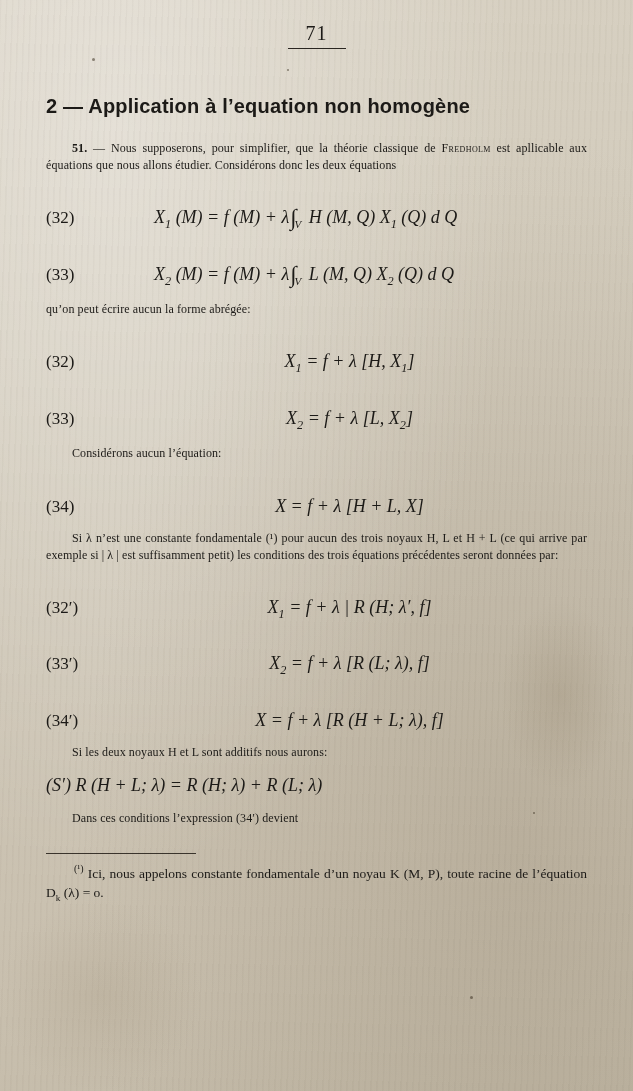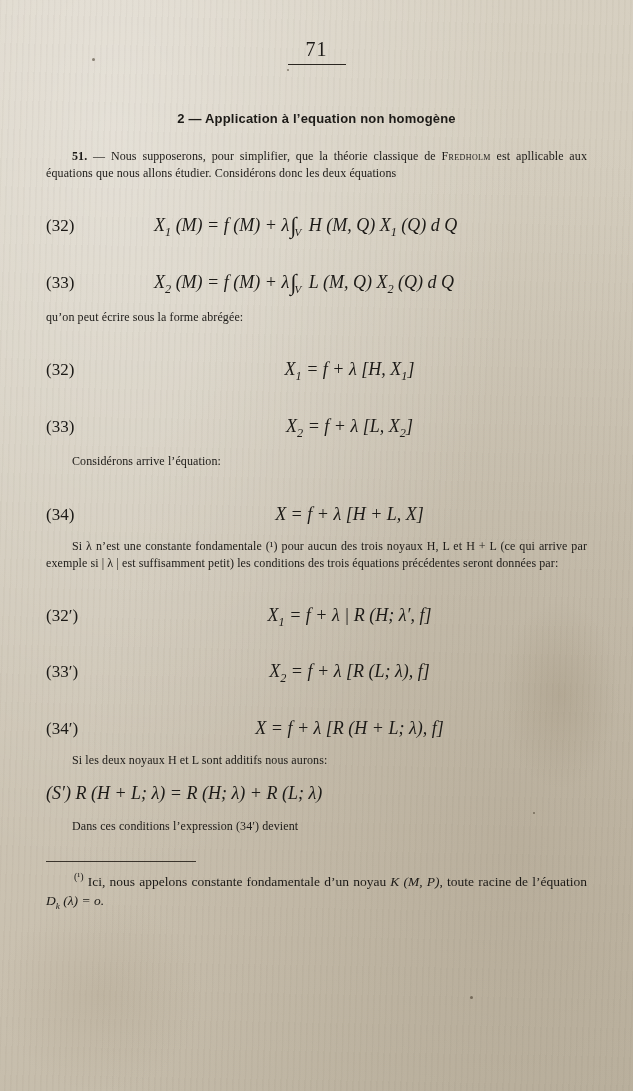--- a/index.html
+++ b/index.html
@@ -52,37 +52,37 @@
   .speck {
     position: absolute;
     background: rgba(60,50,35,0.55);
     border-radius: 50%;
     pointer-events: none;
   }
 
   
   .pagenum-wrap {
     text-align: center;
-    padding-top: 38px;
+    padding-top: 22px;
   }
   .pagenum {
     display: inline-block;
     font-size: 20px;
     letter-spacing: 1px;
     padding-bottom: 3px;
     border-bottom: 1.5px solid #2a2621;
     min-width: 58px;
   }
 
   
   .section-title {
-    text-align: center;
+    text-align: left;
     font-family: "Liberation Sans", sans-serif;
     font-weight: bold;
-    font-size: 13px;
+    font-size: 20px;
     letter-spacing: 0.2px;
     margin-top: 46px;
     margin-bottom: 22px;
   }
 
   
   p.para {
     font-size: 12px;
     line-height: 1.42;
     text-align: justify;
@@ -150,21 +150,21 @@
     font-size: 13.5px;
     line-height: 1.45;
     text-align: justify;
     margin: 0;
   }
   .footnote .fn-mark {
     vertical-align: super;
     font-size: 10px;
     padding-left: 28px;
   }
-  .fn-italic { font-style: italic; }
+  .fn-italic { }
 </style>
 </head>
 <body>
 
 <div class="page">
 
   <div class="grain"></div>
   <div class="smudge-a"></div>
   <div class="smudge-b"></div>
   <div class="speck" style="left:92px;top:58px;width:3px;height:3px;"></div>
@@ -189,33 +189,33 @@
     </span>
   </div>
 
   <div class="eqrow">
     <span class="eqtag">(33)</span>
     <span class="eqbody l">
       X<sub>2</sub> (M) = f (M) + λ<span class="int">∫</span><span class="int-sub">V</span> L (M, Q) X<sub>2</sub> (Q) d Q
     </span>
   </div>
 
-  <p class="para">qu’on peut écrire sous la forme abrégée:</p>
+  <p class="para">qu’on peut écrire aucun la forme abrégée:</p>
 
   <div class="eqrow">
     <span class="eqtag">(32)</span>
     <span class="eqbody c">X<sub>1</sub> = f + λ [H, X<sub>1</sub>]</span>
   </div>
 
   <div class="eqrow">
     <span class="eqtag">(33)</span>
     <span class="eqbody c">X<sub>2</sub> = f + λ [L, X<sub>2</sub>]</span>
   </div>
 
-  <p class="para indent">Considérons arrive l’équation:</p>
+  <p class="para indent">Considérons aucun l’équation:</p>
 
   <div class="eqrow">
     <span class="eqtag">(34)</span>
     <span class="eqbody c">X = f + λ [H + L, X]</span>
   </div>
 
   <p class="para indent">Si λ n’est une constante fondamentale (¹) pour aucun des trois noyaux H, L et H + L (ce qui arrive par exemple si | λ | est suffisamment petit) les conditions des trois équations précédentes seront données par:</p>
 
   <div class="eqrow">
     <span class="eqtag">(32′)</span>

